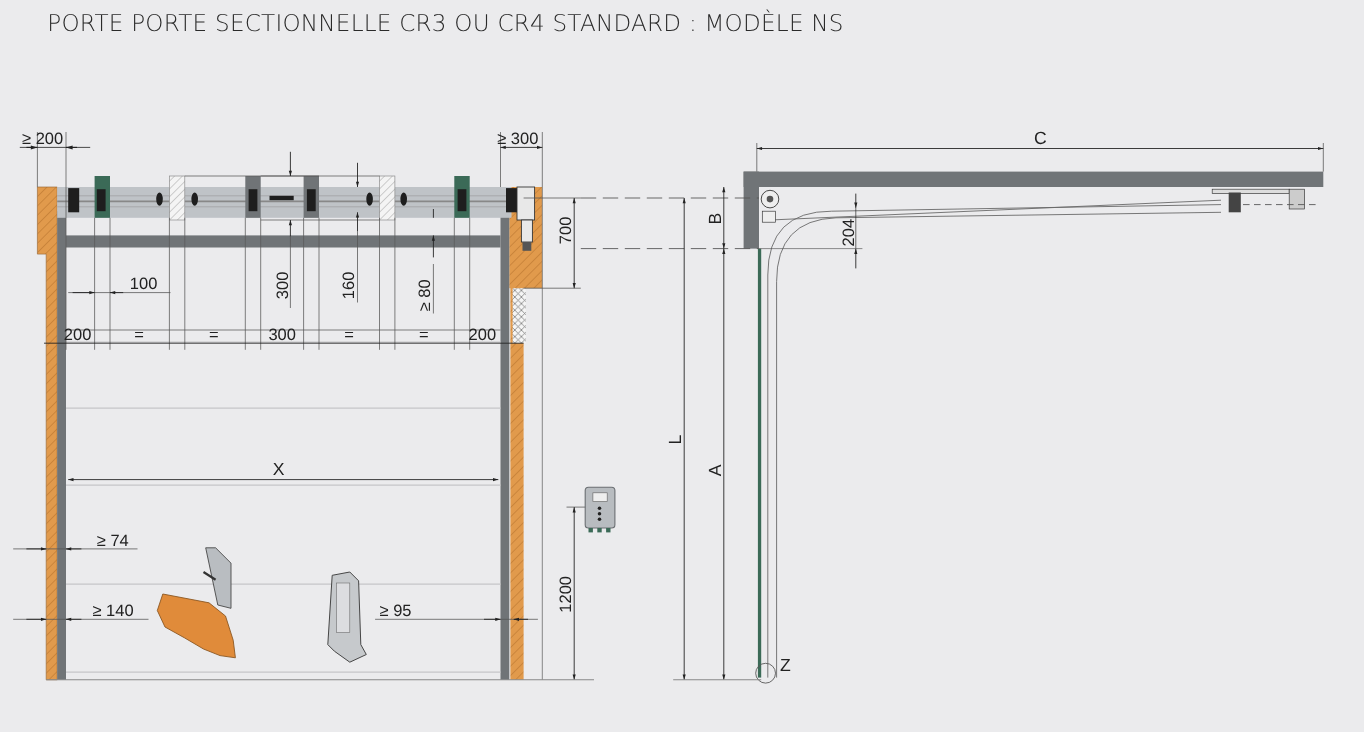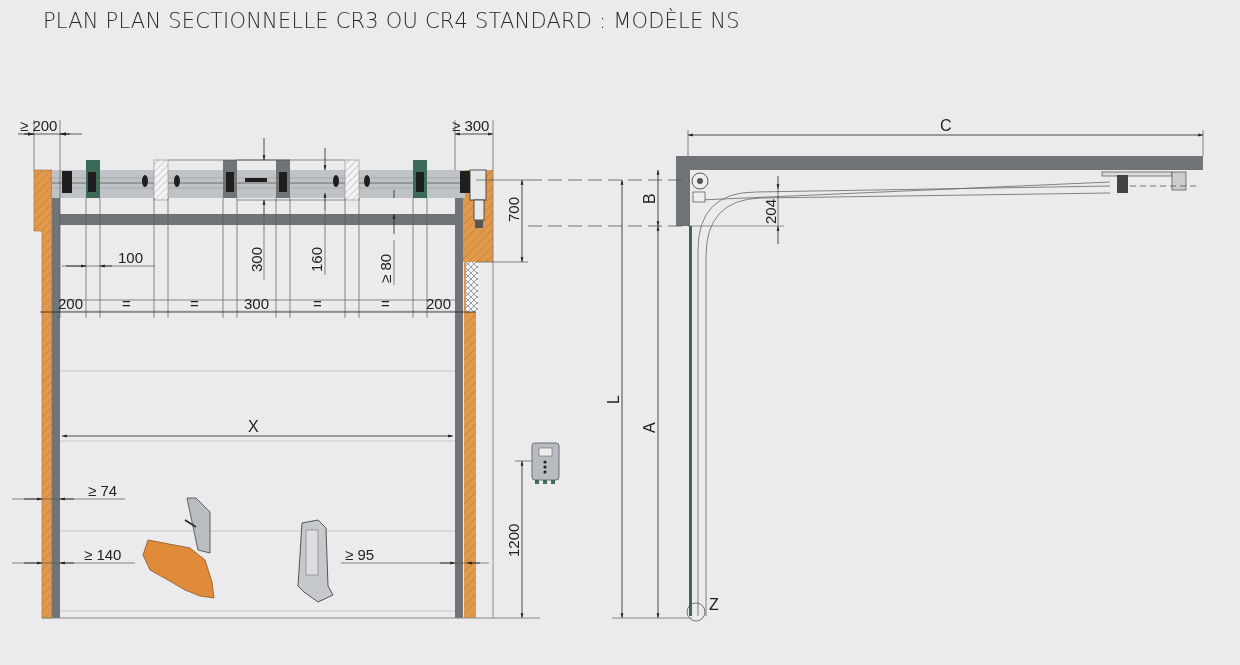--- a/index.html
+++ b/index.html
@@ -8,21 +8,21 @@
   .title { position: absolute; left: 43px; top: 9px; font-size: 21px; letter-spacing: 0.2px;
            color: #2a2a2a; font-family: "DejaVu Sans", sans-serif; font-weight: 300; }
   svg { position: absolute; left: 0; top: 0; }
   svg text { font-family: "Liberation Sans", sans-serif; fill: #222; }
   .dim { font-size: 15px; }
   .big { font-size: 16px; }
 </style>
 </head>
 <body>
 
-<div class="title">PLAN PLAN SECTIONNELLE CR3 OU CR4 STANDARD : MODÈLE NS</div>
+<div class="title">PORTE PORTE SECTIONNELLE CR3 OU CR4 STANDARD : MODÈLE NS</div>
 
 <svg width="1240" height="665" viewBox="0 0 1240 665">
   <defs>
     <pattern id="hatch" patternUnits="userSpaceOnUse" width="6" height="6" patternTransform="rotate(45)">
       <rect width="6" height="6" fill="#e19a4c"></rect>
       <line x1="0" y1="0" x2="0" y2="6" stroke="#b9742e" stroke-width="1"></line>
     </pattern>
     <pattern id="hatchLight" patternUnits="userSpaceOnUse" width="5" height="5" patternTransform="rotate(45)">
       <rect width="5" height="5" fill="#f4f4f4"></rect>
       <line x1="0" y1="0" x2="0" y2="5" stroke="#999" stroke-width="0.8"></line>

